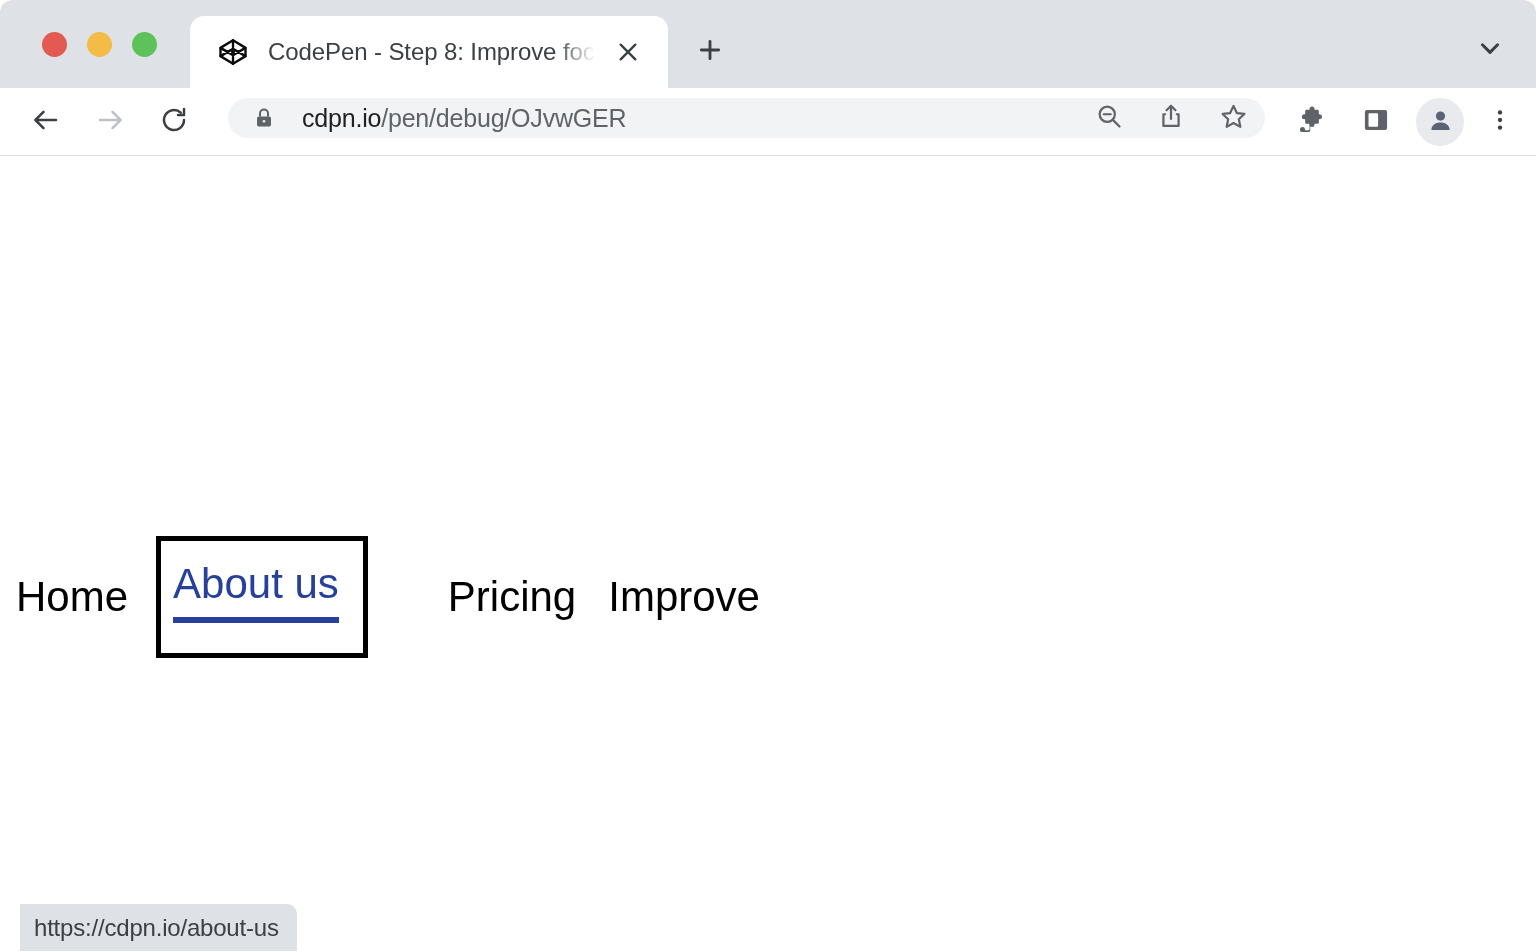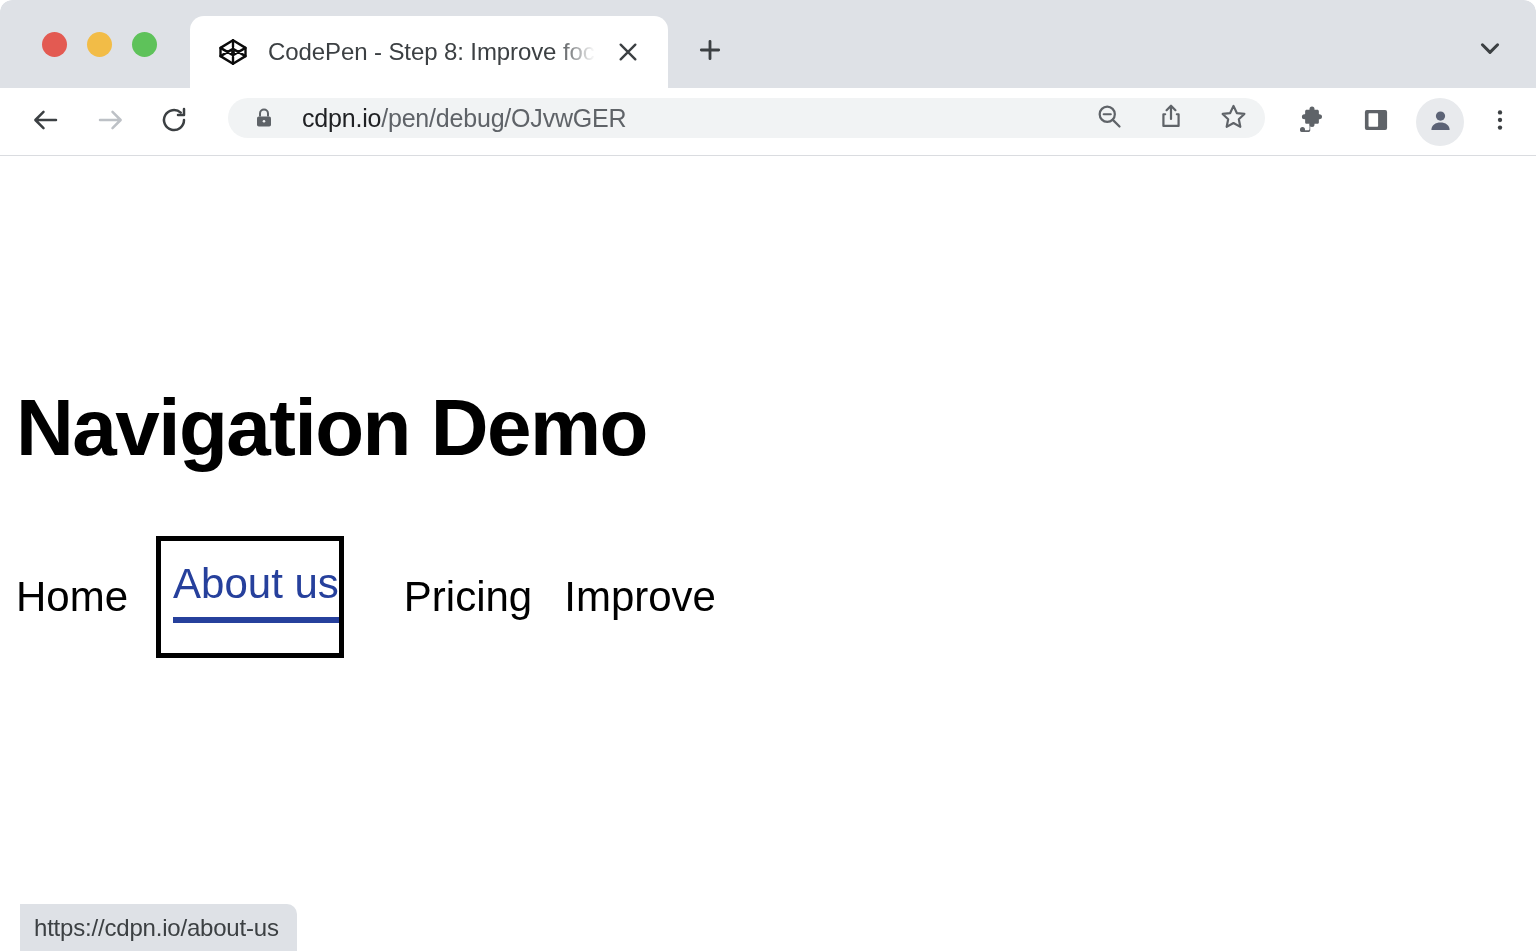--- a/index.html
+++ b/index.html
@@ -255,23 +255,23 @@
     line-height: 1;
     padding: 0;
     white-space: nowrap;
     display: inline-block;
   }
 
   #nav-link-home { margin-right: 28px; }
 
   #nav-link-about-wrap {
     border: 5px solid #000000;
-    padding: 22px 0 30px 12px;
+    padding: 22px 24px 30px 12px;
     display: inline-block;
-    margin-right: 12px;
+    margin-right: 32px;
   }
 
   #nav-link-about {
     color: #26409c;
     border-bottom: 6px solid #26409c;
     padding-bottom: 12px;
     display: inline-block;
   }
 
   #nav-link-pricing { margin-right: 32px; margin-left: 48px; }
@@ -445,21 +445,20 @@
             <circle cx="12" cy="19" r="2" fill="#3c4043"></circle>
           </svg>
         </span>
       </div>
 
     </div>
   </div>
 
   <div id="page-content">
 
-    <h1 id="page-title">Navigation Demo</h1>
 
     <nav id="main-nav">
       <a class="nav-link" id="nav-link-home" href="#">Home</a>
 
       <span id="nav-link-about-wrap">
         <a class="nav-link" id="nav-link-about" href="#">About us</a>
       </span>
 
       <a class="nav-link" id="nav-link-pricing" href="#">Pricing</a>
 

